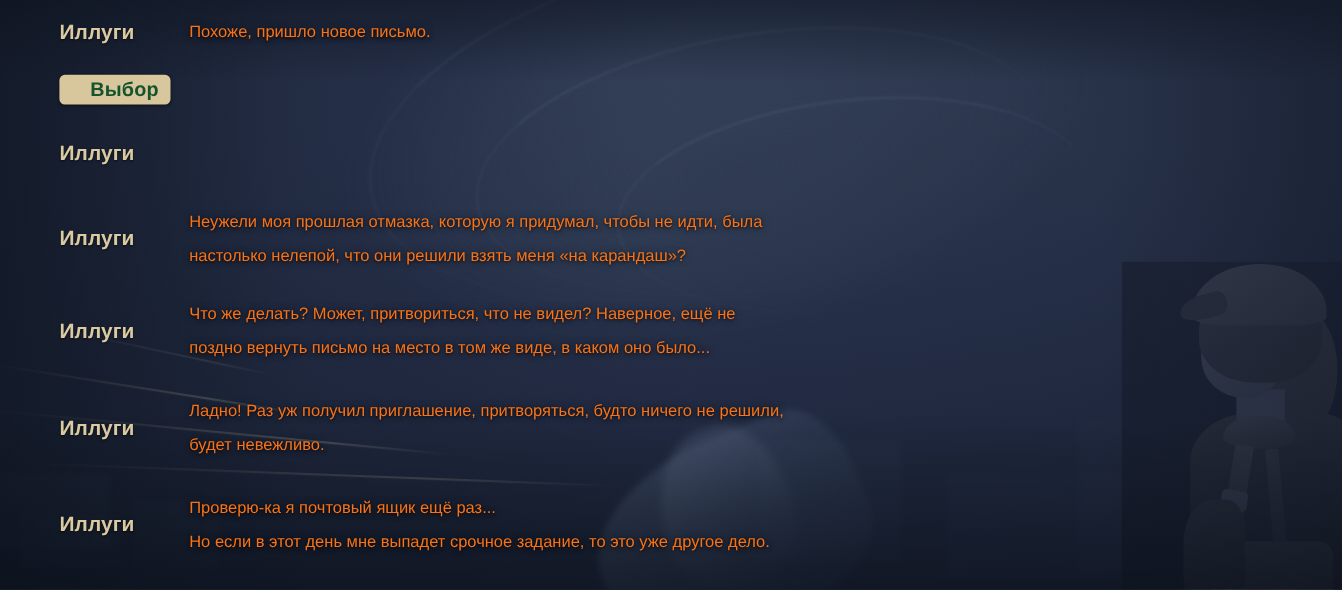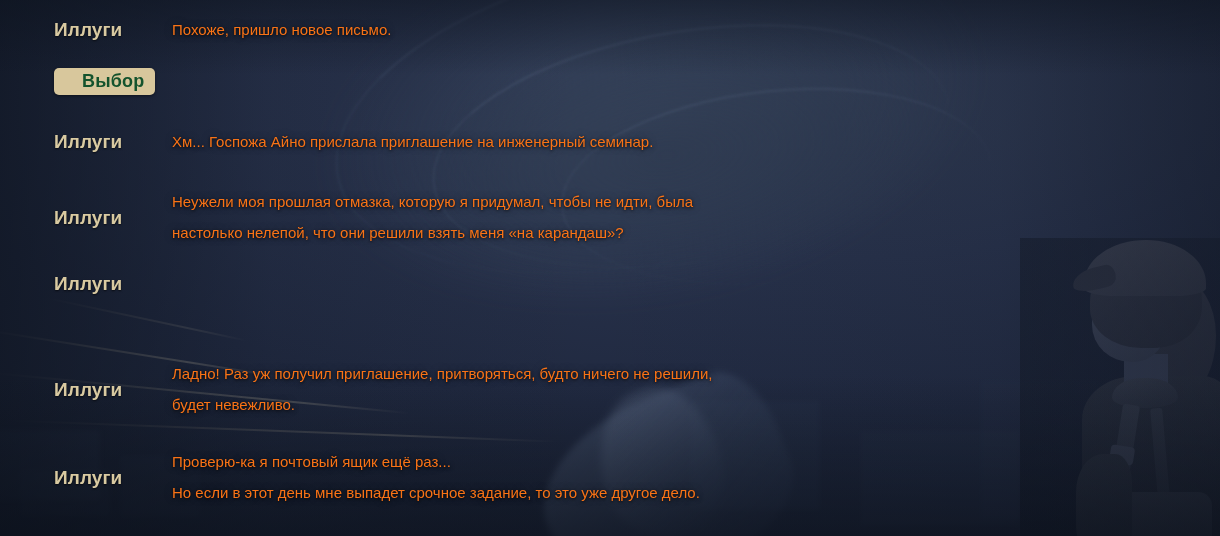--- a/index.html
+++ b/index.html
@@ -316,33 +316,34 @@
         <div class="speaker">Иллуги</div>
         <div class="line">
           <span class="brk">Похоже, пришло новое письмо.</span>
         </div>
       </div>
       <div class="entry" style="left: 54px; top: 68px;">
         <div class="speaker-tag"><span class="choice-chip">Выбор</span></div>
       </div>
       <div class="entry" style="left: 54px; top: 126px;">
         <div class="speaker">Иллуги</div>
-        <div class="line">
-          <span class="brk">Хм... Госпожа Айно прислала приглашение на инженерный семинар.</span>
-        </div>
       </div>
       <div class="entry" style="left: 54px; top: 186px;">
         <div class="speaker">Иллуги</div>
         <div class="line">
           <span class="brk">Неужели моя прошлая отмазка, которую я придумал, чтобы не идти, была</span>
           <span class="brk">настолько нелепой, что они решили взять меня «на карандаш»?</span>
         </div>
       </div>
       <div class="entry" style="left: 54px; top: 270px;">
         <div class="speaker">Иллуги</div>
+        <div class="line">
+          <span class="brk">Что же делать? Может, притвориться, что не видел? Наверное, ещё не</span>
+          <span class="brk">поздно вернуть письмо на место в том же виде, в каком оно было...</span>
+        </div>
       </div>
       <div class="entry" style="left: 54px; top: 358px;">
         <div class="speaker">Иллуги</div>
         <div class="line">
           <span class="brk">Ладно! Раз уж получил приглашение, притворяться, будто ничего не решили,</span>
           <span class="brk">будет невежливо.</span>
         </div>
       </div>
       <div class="entry" style="left: 54px; top: 446px;">
         <div class="speaker">Иллуги</div>

